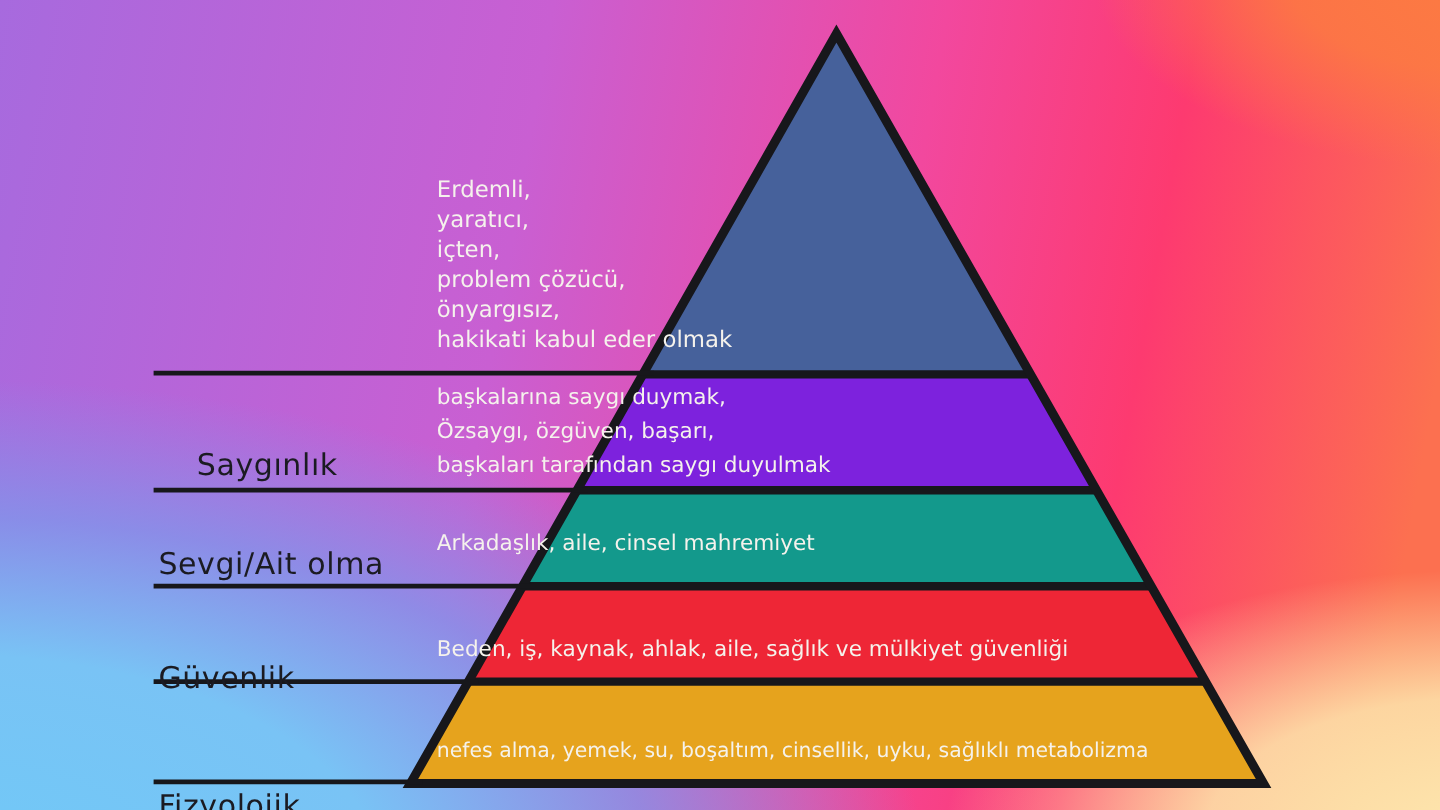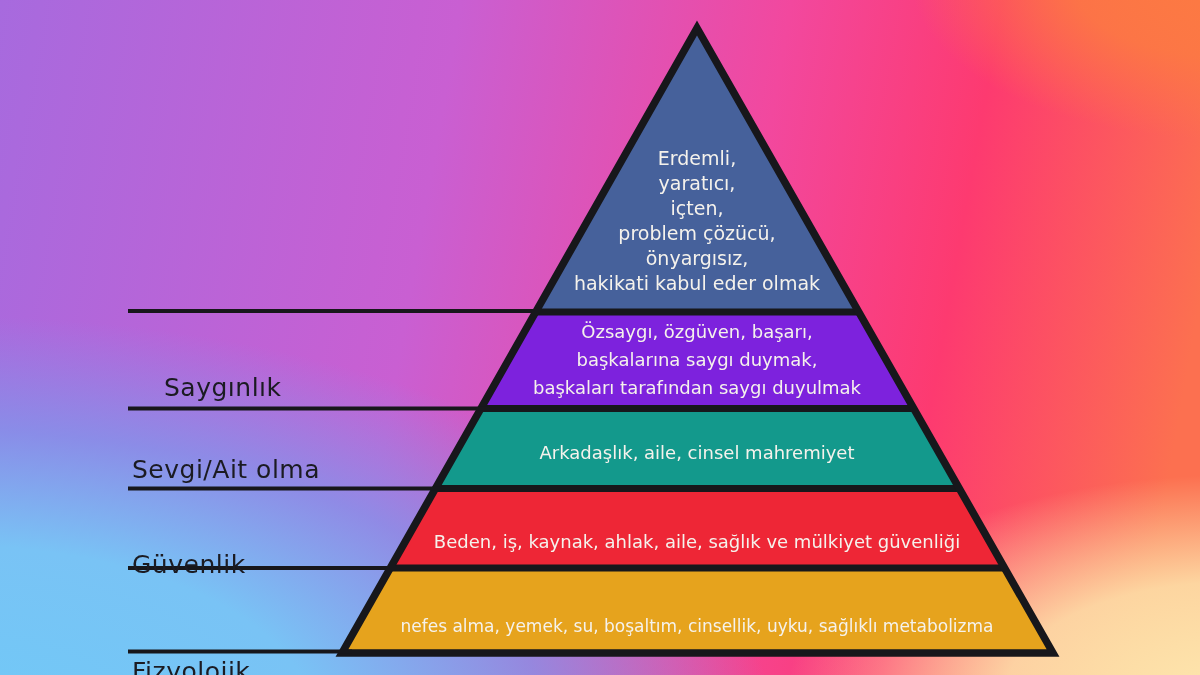--- a/index.html
+++ b/index.html
@@ -11,22 +11,22 @@
     background-color:#c95fd2;
     background-image:
       radial-gradient(ellipse 42% 38% at 102% -3%, #fc7a42 0%, rgba(252,122,66,0.85) 30%, rgba(252,122,66,0) 62%),
       radial-gradient(ellipse 55% 48% at 103% 103%, #fde7ae 0%, rgba(253,231,174,0.85) 35%, rgba(253,231,174,0) 68%),
       radial-gradient(ellipse 95% 85% at -4% 108%, #70c9f7 0%, #79c3f5 32%, rgba(125,153,236,0.75) 52%, rgba(167,106,222,0) 72%),
       linear-gradient(100deg, #a76ade 0%, #c95fd2 35%, #f2489e 60%, #fd3a70 76%, #fc7050 95%);
   }
   .pyr-svg{position:absolute;left:0;top:0;}
   .band-text{
     position:absolute;
-    left:347px;width:700px;
-    text-align:center;
+    left:364px;width:700px;
+    text-align:left;
     color:#f5f2ec;
     pointer-events:none;
   }
   .band-text div{white-space:nowrap;}
   .lvl1{top:146px;font-size:19px;line-height:25px;}
   .lvl2{top:318px;font-size:18px;line-height:28px;}
   .lvl3{top:442px;font-size:18px;line-height:22px;}
   .lvl4{top:531px;font-size:18px;line-height:22px;}
   .lvl5{top:615px;font-size:17px;line-height:22px;}
   .side-label{
@@ -81,22 +81,22 @@
   <div class="band-text lvl1">
     <div>Erdemli,</div>
     <div>yaratıcı,</div>
     <div>içten,</div>
     <div>problem çözücü,</div>
     <div>önyargısız,</div>
     <div>hakikati kabul eder olmak</div>
   </div>
 
   <div class="band-text lvl2">
+    <div>başkalarına saygı duymak,</div>
     <div>Özsaygı, özgüven, başarı,</div>
-    <div>başkalarına saygı duymak,</div>
     <div>başkaları tarafından saygı duyulmak</div>
   </div>
 
   <div class="band-text lvl3">
     <div>Arkadaşlık, aile, cinsel mahremiyet</div>
   </div>
 
   <div class="band-text lvl4">
     <div>Beden, iş, kaynak, ahlak, aile, sağlık ve mülkiyet güvenliği</div>
   </div>

